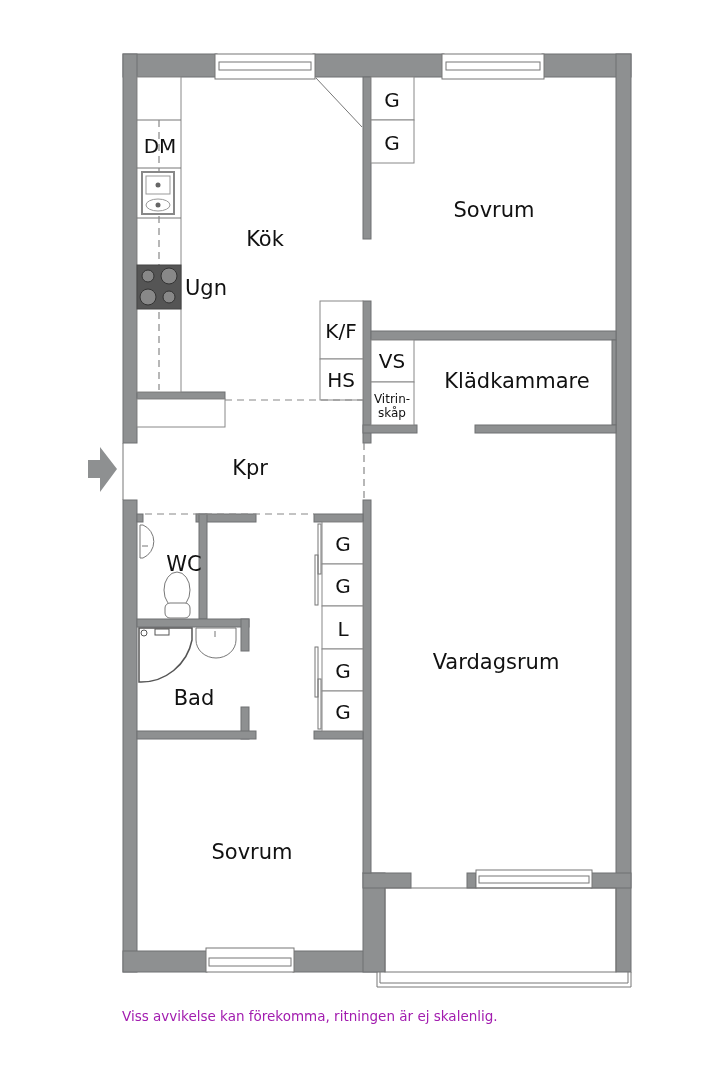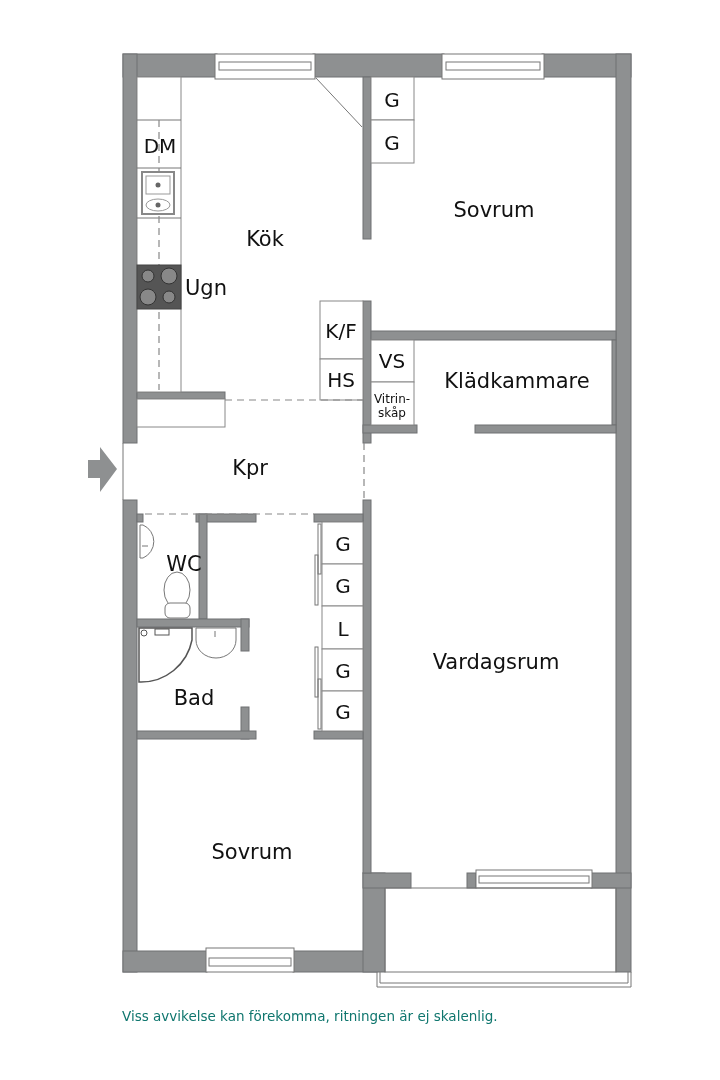--- a/index.html
+++ b/index.html
@@ -8,21 +8,21 @@
   #plan { position: absolute; left: 0; top: 0; }
   .wall { fill: #8e9091; stroke: #6f7172; stroke-width: 1; }
   .line { fill: none; stroke: #777; stroke-width: 1; }
   .cab  { fill: #ffffff; stroke: #888; stroke-width: 1; }
   .dash { fill: none; stroke: #888; stroke-width: 1.2; stroke-dasharray: 7 5; }
   .win  { fill: #ffffff; stroke: #777; stroke-width: 1; }
   .lbl  { font-family: "DejaVu Sans", sans-serif; fill: #111; text-anchor: middle; }
   .room { font-size: 21px; }
   .unit { font-size: 20px; }
   .small { font-size: 12px; }
-  .note { position: absolute; left: 122px; top: 1008px; font-size: 13.5px; color: #0f766e;
+  .note { position: absolute; left: 122px; top: 1008px; font-size: 13.5px; color: #a21caf;
           font-family: "DejaVu Sans", sans-serif; text-align: right; }
 </style>
 </head>
 <body>
 
 <svg id="plan" width="720" height="1080" viewBox="0 0 720 1080">
 
   <g>
     <rect class="wall" x="123" y="54" width="94" height="23"></rect>
     <rect class="wall" x="313" y="54" width="131" height="23"></rect>

